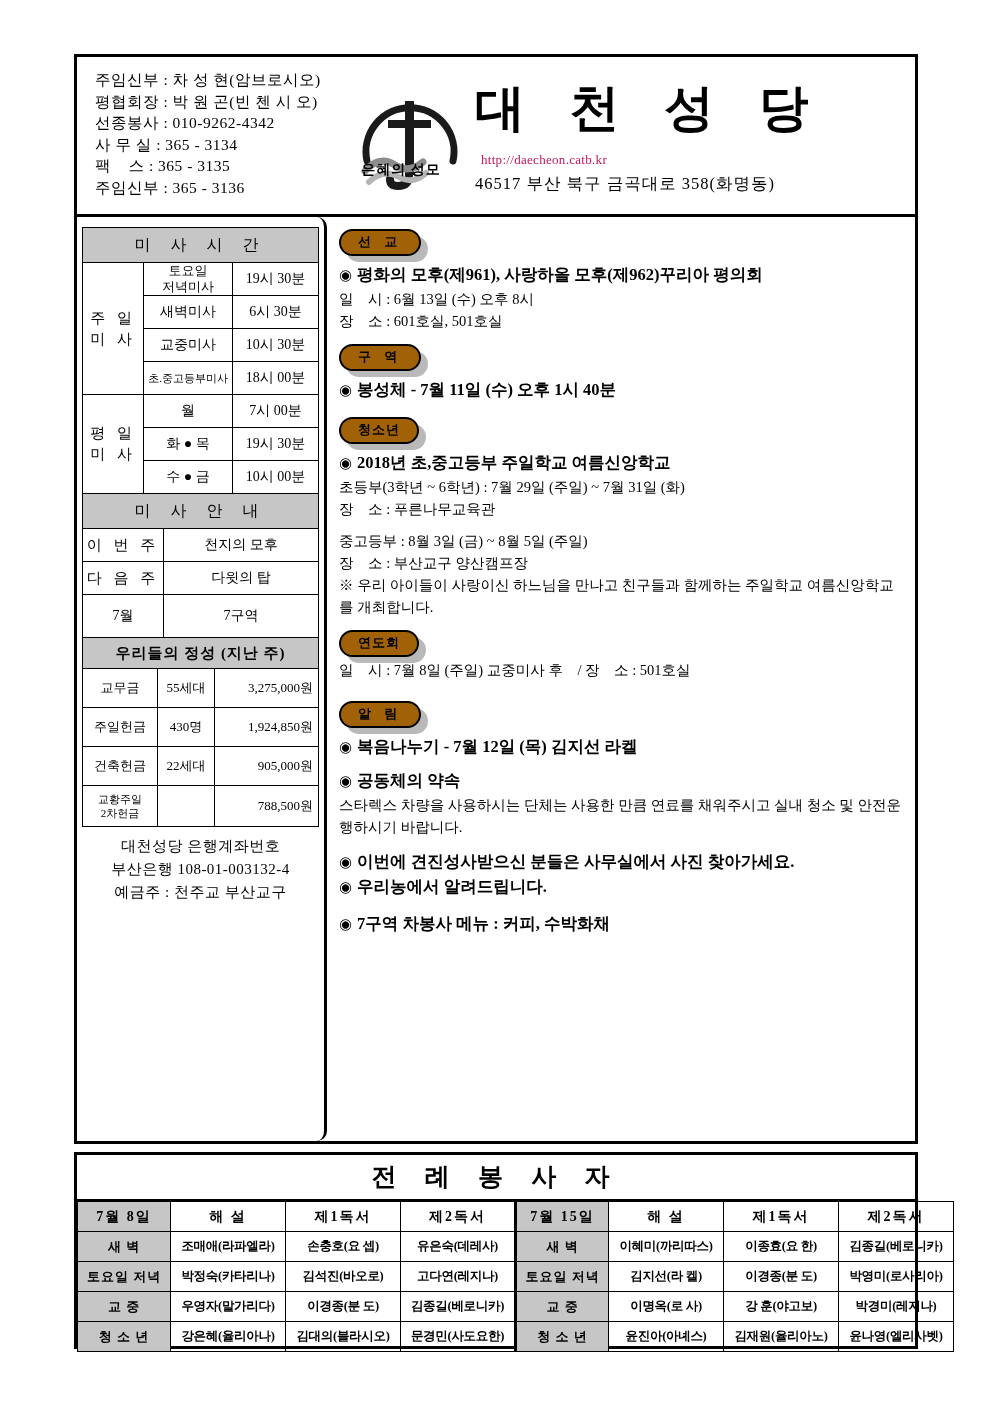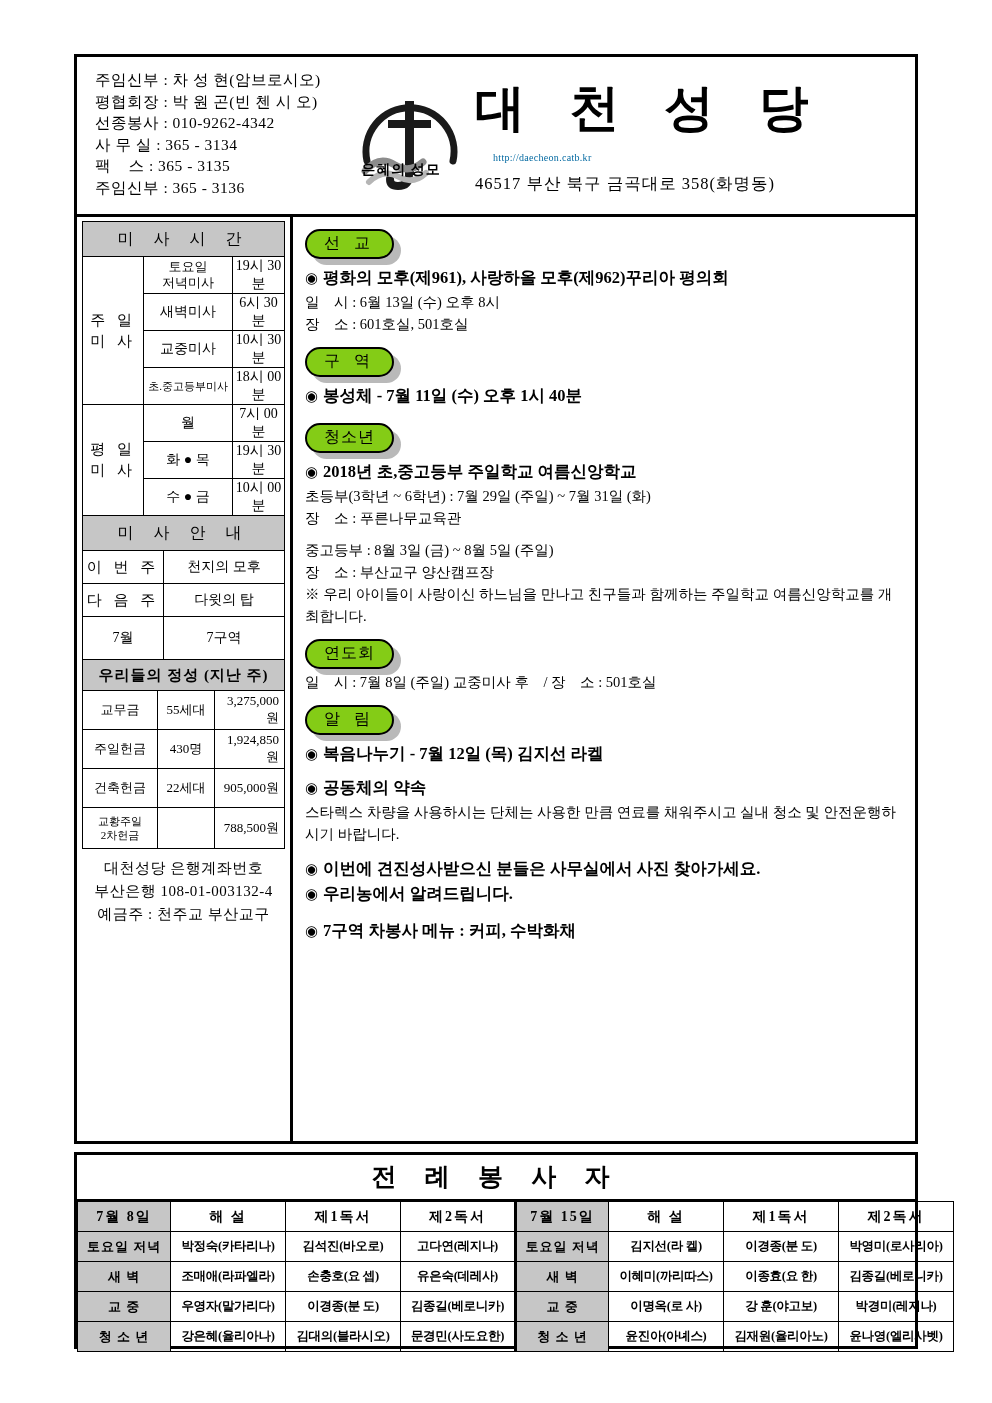--- a/index.html
+++ b/index.html
@@ -18,46 +18,46 @@
   
   .hdr{display:flex;height:160px;border-bottom:3px solid #000;box-sizing:border-box;justify-content:space-between;}
   .hdr-left{width:258px;padding:12px 0 0 18px;box-sizing:border-box;}
   .hdr-left .ln{font-size:15.5px;line-height:21.5px;letter-spacing:.5px;white-space:pre;}
   .hdr-right{flex:1;position:relative;}
   .logo{position:absolute;left:20px;top:18px;width:110px;height:125px;}
   .logo-cap{position:absolute;left:6px;top:104px;width:120px;text-align:center;
             font-size:14px;font-weight:bold;letter-spacing:1px;}
   .bigtitle{position:absolute;left:140px;top:18px;font-size:50px;font-weight:bold;
             letter-spacing:16px;white-space:nowrap;}
-  .url{position:absolute;left:158px;top:95px;font-size:10px;color:#0369a1;letter-spacing:.3px;}
+  .url{position:absolute;left:146px;top:95px;font-size:13px;color:#be185d;letter-spacing:.3px;}
   .addr{position:absolute;left:140px;top:116px;font-size:16.5px;letter-spacing:1px;white-space:nowrap;}
 
   
   .body{display:flex;height:924px;}
-  .col-left{width:216px;border-right:3px solid #000;box-sizing:border-box;padding:4px 5px 0 5px;}
+  .col-left{width:250px;border-right:3px solid #000;box-sizing:border-box;padding:10px 5px 0 5px;border-radius:10px;}
   .col-right{flex:1;padding:8px 10px 0 12px;box-sizing:border-box;}
 
   
   .lt{width:100%;font-size:14px;}
   .lt td{text-align:center;height:32px;}
   .sec-head{font-size:16px;letter-spacing:8px;font-weight:normal;height:34px!important;}
   .sub2{font-size:11px;letter-spacing:0;}
   .vcell{font-size:15px;letter-spacing:4px;line-height:21px;}
   .two-line{font-size:13px;line-height:16px;}
   .money{text-align:right!important;padding-right:5px;font-size:13px;}
   .cnt{font-size:13px;text-align:center;}
   .lbl{font-size:13px;}
   .lbl-sm{font-size:11px;line-height:14px;}
   .offer-title{font-size:15px;font-weight:bold;letter-spacing:1px;height:30px!important;}
   .bank{font-size:15px;line-height:23px;text-align:center;padding:8px 0 6px;letter-spacing:.5px;}
 
   
   .pill{display:inline-block;position:relative;margin:4px 0 2px;}
-  .pill .cap{display:inline-block;border:2px solid #000;border-radius:16px;background:#84cc16;
-             padding:2px 17px 3px;font-size:16px;font-weight:normal;letter-spacing:5px;
+  .pill .cap{display:inline-block;border:2px solid #000;border-radius:16px;background:#a16207;
+             padding:2px 17px 3px;font-size:13px;font-weight:bold;letter-spacing:5px;
              position:relative;z-index:2;}
   .pill .shadow{position:absolute;left:7px;top:7px;right:-7px;bottom:-6px;background:#b9b9b9;
                 border-radius:16px;z-index:1;}
   .bullet{font-size:16.5px;font-weight:bold;line-height:24px;margin:5px 0 1px;white-space:nowrap;}
   .bullet .dot{font-size:15px;margin-right:5px;}
   .sub{font-size:14.5px;line-height:22px;white-space:pre;}
   .note{font-size:14.5px;line-height:22px;}
   .gap{height:10px;}
 
   
@@ -250,21 +250,21 @@
         <div class="note">※ 우리 아이들이 사랑이신 하느님을 만나고 친구들과 함께하는 주일학교 여름신앙학교를 개최합니다.</div>
 
         
         <div class="pill" style="margin-top:12px;">
           <span class="shadow"></span>
           <span class="cap" style="letter-spacing:1px;">연도회</span>
         </div>
         <div class="sub">일    시 : 7월 8일 (주일) 교중미사 후    / 장    소 : 501호실</div>
 
         
-        <div class="pill" style="margin-top:12px;">
+        <div class="pill" style="margin-top:20px;">
           <span class="shadow"></span>
           <span class="cap">알  림</span>
         </div>
         <div class="bullet">
           <span class="dot">◉</span><span>복음나누기 - 7월 12일 (목) 김지선 라켈</span>
         </div>
 
         <div class="bullet" style="margin-top:10px;">
           <span class="dot">◉</span><span>공동체의 약속</span>
         </div>
@@ -300,42 +300,42 @@
       <tbody>
           <tr>
         <td class="gray hd">7월 8일</td>
         <td class="hd">해  설</td>
         <td class="hd">제1독서</td>
         <td class="hd">제2독서</td>
         <td class="gray hd mid">7월 15일</td>
         <td class="hd">해  설</td>
         <td class="hd">제1독서</td>
         <td class="hd">제2독서</td>
+      </tr>
+      <tr>
+        <td class="gray daycol">새  벽</td>
+        <td class="name">조매애(라파엘라)</td>
+        <td class="name">손충호(요 셉)</td>
+        <td class="name">유은숙(데레사)</td>
+        <td class="gray daycol mid">새  벽</td>
+        <td class="name">이혜미(까리따스)</td>
+        <td class="name">이종효(요 한)</td>
+        <td class="name">김종길(베로니카)</td>
       </tr>
       <tr>
         <td class="gray daycol">토요일 저녁</td>
         <td class="name">박정숙(카타리나)</td>
         <td class="name">김석진(바오로)</td>
         <td class="name">고다연(레지나)</td>
         <td class="gray daycol mid">토요일 저녁</td>
         <td class="name">김지선(라 켈)</td>
         <td class="name">이경종(분 도)</td>
         <td class="name">박영미(로사리아)</td>
       </tr>
       <tr>
-        <td class="gray daycol">새  벽</td>
-        <td class="name">조매애(라파엘라)</td>
-        <td class="name">손충호(요 셉)</td>
-        <td class="name">유은숙(데레사)</td>
-        <td class="gray daycol mid">새  벽</td>
-        <td class="name">이혜미(까리따스)</td>
-        <td class="name">이종효(요 한)</td>
-        <td class="name">김종길(베로니카)</td>
-      </tr>
-      <tr>
         <td class="gray daycol">교  중</td>
         <td class="name">우영자(말가리다)</td>
         <td class="name">이경종(분 도)</td>
         <td class="name">김종길(베로니카)</td>
         <td class="gray daycol mid">교  중</td>
         <td class="name">이명옥(로 사)</td>
         <td class="name">강 훈(야고보)</td>
         <td class="name">박경미(레지나)</td>
       </tr>
       <tr>

